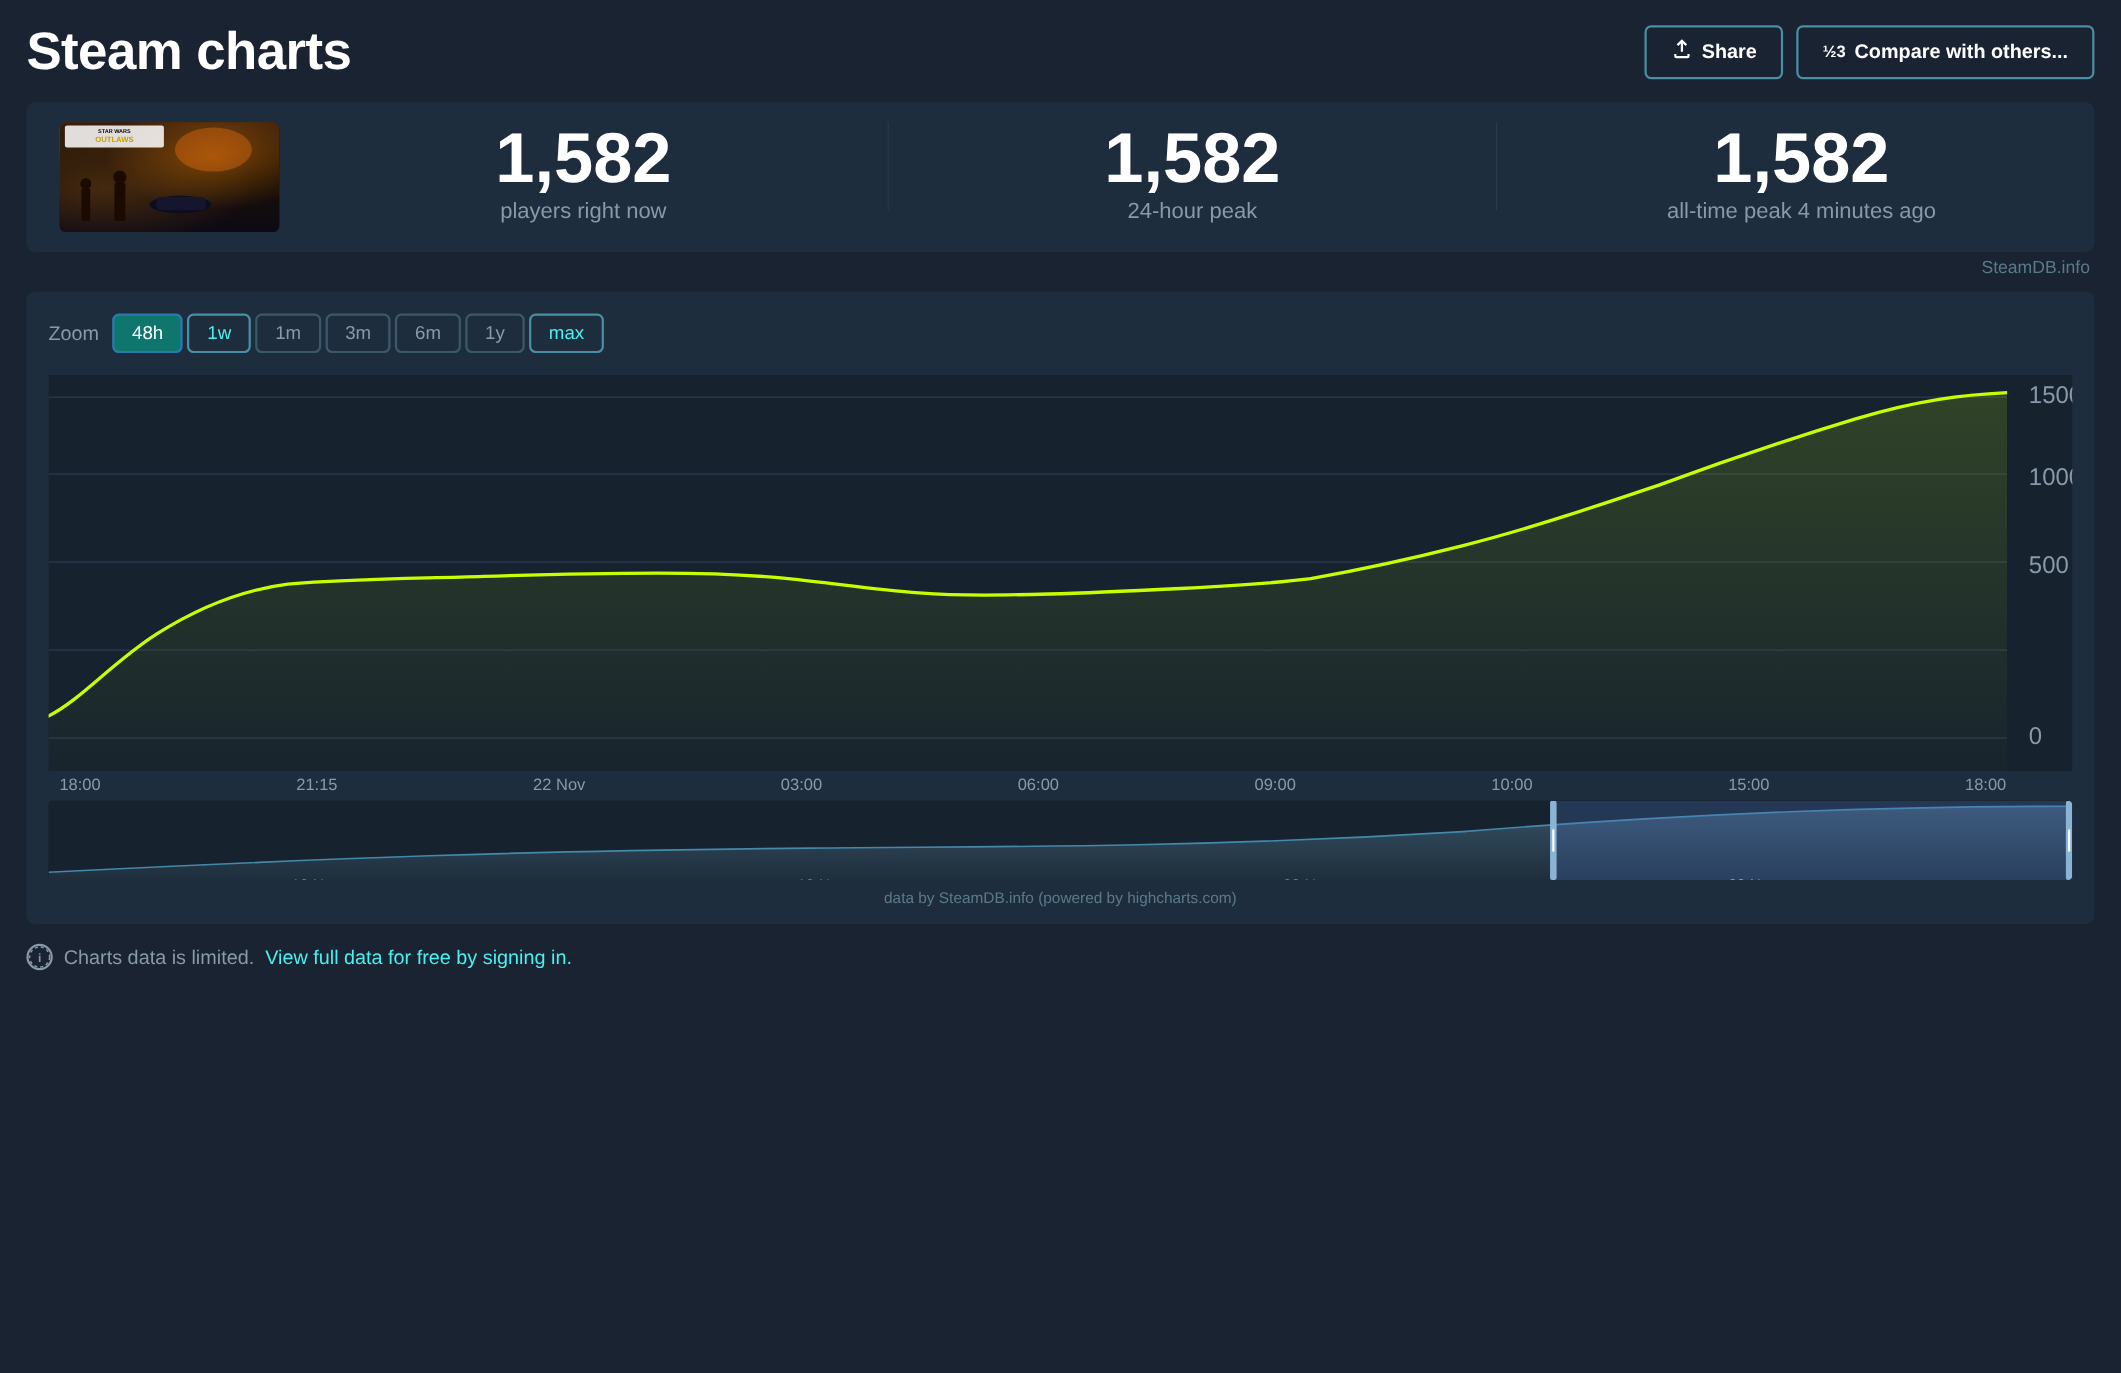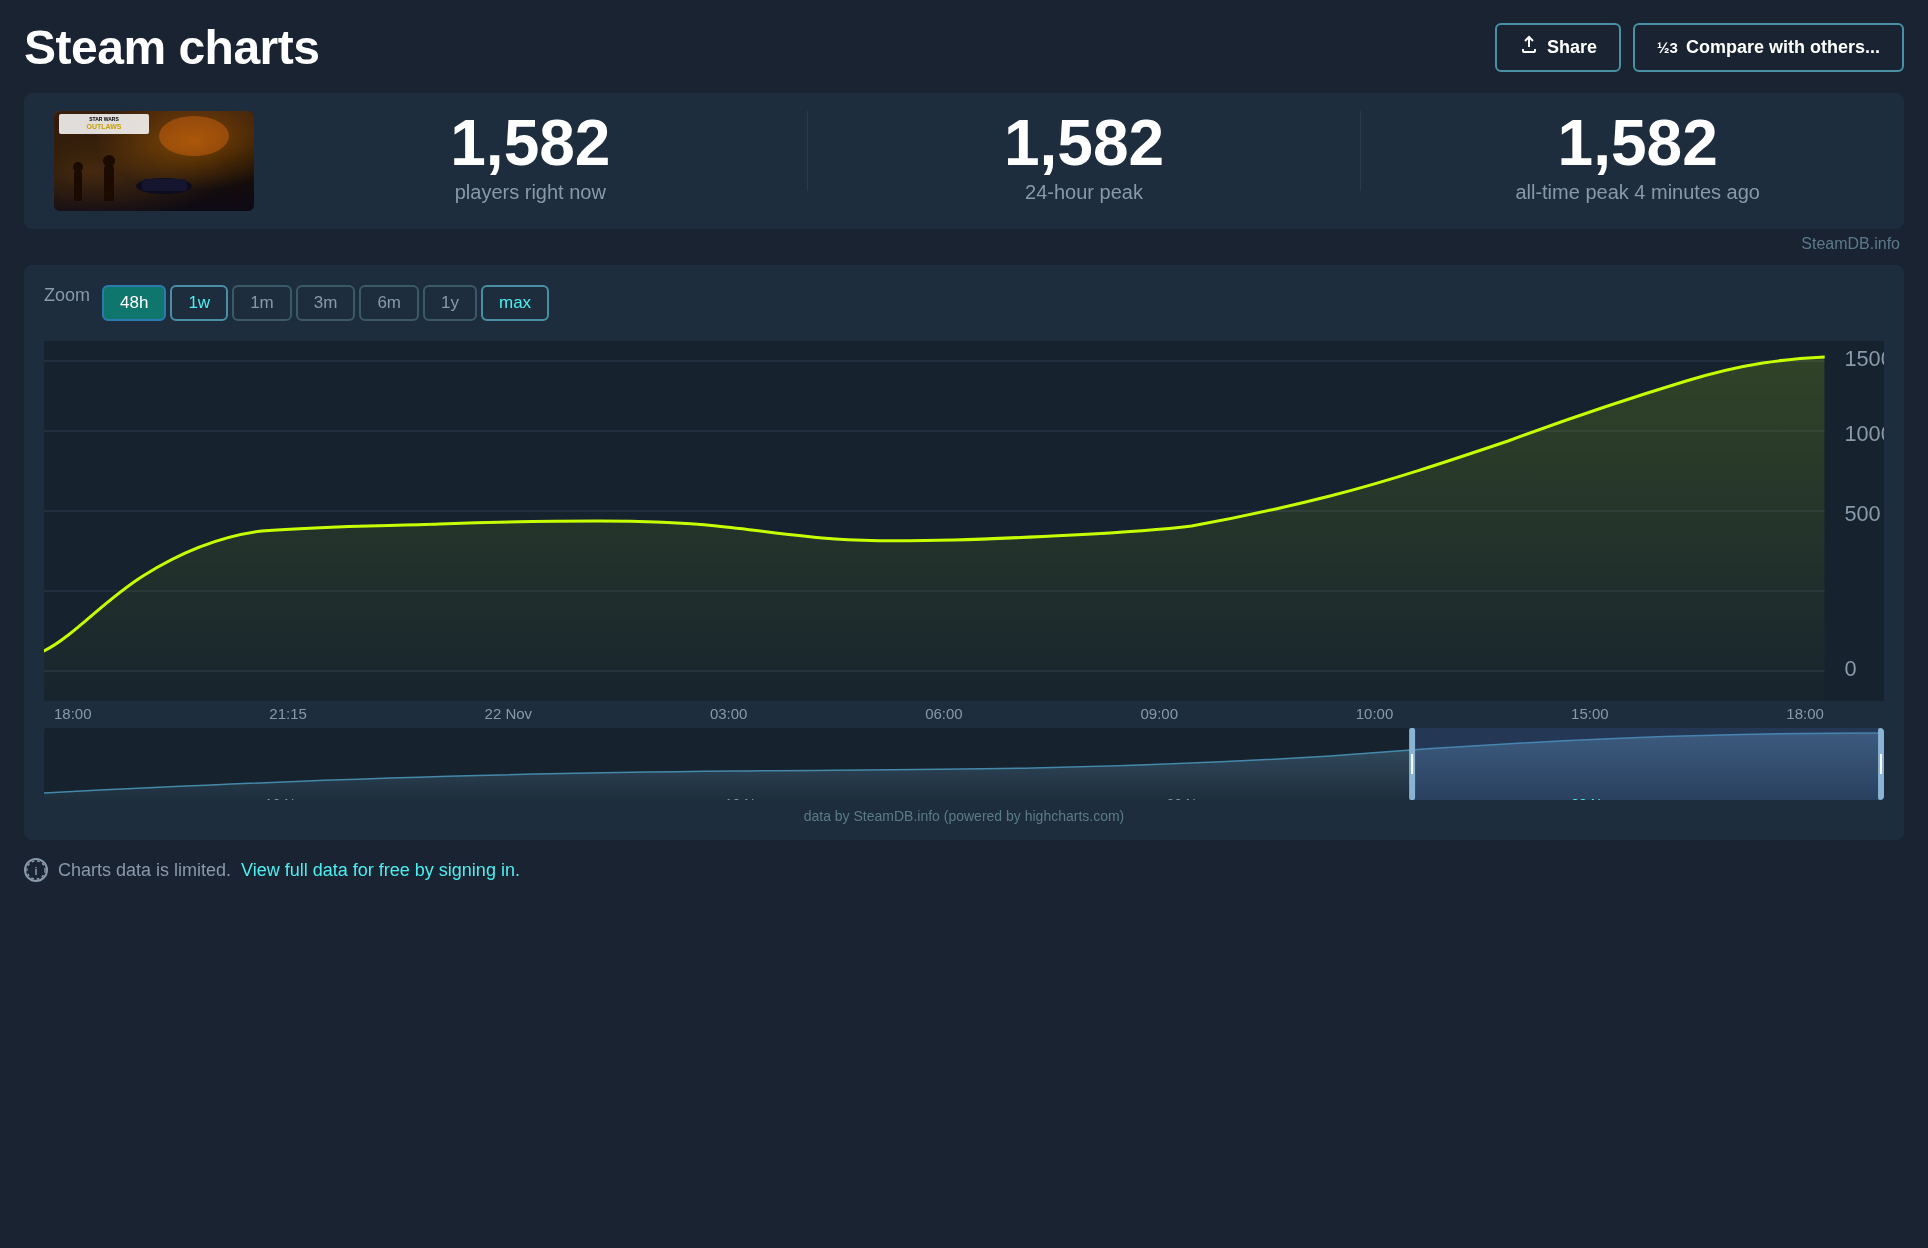--- a/index.html
+++ b/index.html
@@ -107,21 +107,21 @@
     }
 
     
     .chart-container {
       background: #1e2d3e;
       border-radius: 8px;
       padding: 20px 20px 16px 20px;
     }
     .zoom-bar {
       display: flex;
-      align-items: flex-start;
+      align-items: center;
       gap: 4px;
       margin-bottom: 20px;
     }
     .zoom-label {
       font-size: 18px;
       color: #8899aa;
       margin-right: 8px;
     }
     .zoom-btn {
       background: transparent;

